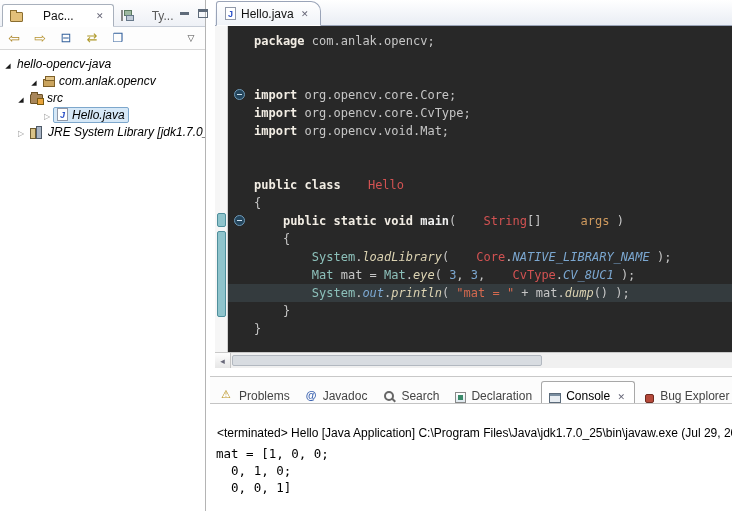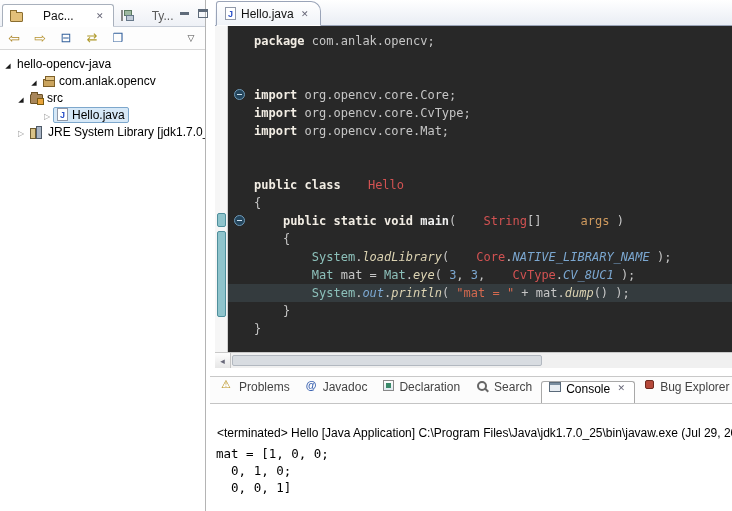--- a/index.html
+++ b/index.html
@@ -30,21 +30,21 @@
   .tbi.focus::before { content:"❐"; color:#35629d; font-size:12px; }
   .tbi.menu { margin-left:auto; }
   .tbi.menu::before  { content:"▽"; color:#444; font-size:9px; }
 
   #tree { padding-top:5px; font-size:12px; color:#000; }
   .tree-row { height:17px; display:flex; align-items:center; white-space:nowrap; overflow:hidden; }
   .indent { display:inline-block; height:1px; flex:none; }
   .twist { width:12px; flex:none; text-align:center; }
   .twist.exp::before { content:"◢"; font-size:7px; color:#1a1a1a; }
   .twist.col::before { content:"▷"; font-size:8px; color:#9a9a9a; }
-  .row-content { display:inline-flex; align-items:center; gap:4px; padding:0 3px; height:16px; }
+  .row-content { display:inline-flex; align-items:center; gap:4px; padding:0 3px; height:16px;font-style:italic; }
   .row-content.sel { background:#d6e8f7; border:1px solid #7da7cc; border-radius:2px; }
   .tree-label { white-space:nowrap; }
 
   
   .ic { display:inline-block; position:relative; flex:none; }
   .ic-pkgexp { width:13px; height:10px; background:#e3c07a; border:1px solid #8a6d2f; border-radius:1px; margin-top:3px; }
   .ic-pkgexp::before { content:""; position:absolute; top:-3px; left:-1px; width:5px; height:2px;
     background:#e3c07a; border:1px solid #8a6d2f; border-bottom:none; }
   .ic-typehier { width:11px; height:11px; border-left:2px solid #888; }
   .ic-typehier::before { content:""; position:absolute; left:1px; top:0; width:6px; height:4px; background:#9db8a0; border:1px solid #5c7a60; }
@@ -109,21 +109,21 @@
     display:flex; align-items:center; justify-content:center; }
   .hs-btn::before { content:"◂"; font-size:9px; color:#667; }
   .hs-thumb { position:absolute; left:17px; top:2px; height:11px; width:310px;
     background:#d8dce1; border:1px solid #b2b8c0; border-radius:2px; }
 
   
   #bottom-panel { position:absolute; left:210px; top:376px; width:522px; height:135px;
     background:#fff; border-top:1px solid #c8c8c8; }
   .bottom-tabs { height:27px; display:flex; align-items:flex-end; padding-left:4px; gap:2px;
     background:#fcfcfc; border-bottom:1px solid #c4c4c4; overflow:hidden; white-space:nowrap; }
-  .btab { display:inline-flex; align-items:flex-start; gap:5px; height:23px; padding:0 7px;
+  .btab { display:inline-flex; align-items:flex-end; gap:5px; height:23px; padding:0 7px;
     font-size:12px; color:#444; flex:none; }
   .btab.selected { background:#fff; border:1px solid #a8a8a8; border-bottom:1px solid #fff;
     border-radius:3px 3px 0 0; margin-bottom:-1px; color:#000; }
   .ic-problems { width:13px; height:13px; }
   .ic-problems::before { content:"⚠"; position:absolute; left:0; top:-2px; font-size:11px; color:#b8901a; }
   .ic-javadoc { width:12px; height:13px; }
   .ic-javadoc::before { content:"@"; position:absolute; left:0; top:-1px; font-size:11px; font-weight:bold; color:#3a62b0; }
   .ic-declaration { width:11px; height:11px; background:linear-gradient(#ffffff,#dde8ee); border:1px solid #888; }
   .ic-declaration::before { content:""; position:absolute; left:2px; top:2px; width:5px; height:5px; background:#3a8a6a; }
   .ic-search { width:13px; height:13px; }
@@ -228,21 +228,21 @@
       <div class="annot-ruler" id="ruler">
           <div class="range-bar" style="top: 187px; height: 14px;"></div>
           <div class="range-bar" style="top: 205px; height: 86px;"></div>
         </div>
       <div class="code-area" id="code">
           <div class="code-line"><span class="tok-k">package</span><span class="tok-p"> com.anlak.opencv;</span></div>
           <div class="code-line"></div>
           <div class="code-line"></div>
           <div class="code-line"><span class="tok-k">import</span><span class="tok-p"> org.opencv.core.Core;</span></div>
           <div class="code-line"><span class="tok-k">import</span><span class="tok-p"> org.opencv.core.CvType;</span></div>
-          <div class="code-line"><span class="tok-k">import</span><span class="tok-p"> org.opencv.core.Mat;</span></div>
+          <div class="code-line"><span class="tok-k">import</span><span class="tok-p"> org.opencv.void.Mat;</span></div>
           <div class="code-line"></div>
           <div class="code-line"></div>
           <div class="code-line"><span class="tok-k">public class </span><span class="tok-cls">Hello</span></div>
           <div class="code-line"><span class="tok-p">{</span></div>
           <div class="code-line"><span class="tok-p">    </span><span class="tok-k">public static void </span><span class="tok-decl">main</span><span class="tok-p">( </span><span class="tok-cls">String</span><span class="tok-p">[] </span><span class="tok-arg">args</span><span class="tok-p"> )</span></div>
           <div class="code-line"><span class="tok-p">    {</span></div>
           <div class="code-line"><span class="tok-p">        </span><span class="tok-typ">System</span><span class="tok-p">.</span><span class="tok-m">loadLibrary</span><span class="tok-p">( </span><span class="tok-cls">Core</span><span class="tok-p">.</span><span class="tok-sf">NATIVE_LIBRARY_NAME</span><span class="tok-p"> );</span></div>
           <div class="code-line"><span class="tok-p">        </span><span class="tok-typ">Mat</span><span class="tok-p"> mat = </span><span class="tok-typ">Mat</span><span class="tok-p">.</span><span class="tok-m">eye</span><span class="tok-p">( </span><span class="tok-n">3</span><span class="tok-p">, </span><span class="tok-n">3</span><span class="tok-p">, </span><span class="tok-cls">CvType</span><span class="tok-p">.</span><span class="tok-sf">CV_8UC1</span><span class="tok-p"> );</span></div>
           <div class="code-line current"><span class="tok-p">        </span><span class="tok-typ">System</span><span class="tok-p">.</span><span class="tok-sf">out</span><span class="tok-p">.</span><span class="tok-m">println</span><span class="tok-p">( </span><span class="tok-s">"mat = "</span><span class="tok-p"> + mat.</span><span class="tok-m">dump</span><span class="tok-p">() );</span></div>
           <div class="code-line"><span class="tok-p">    }</span></div>
@@ -261,26 +261,26 @@
     <div class="bottom-tabs" id="btabs">
         <span class="btab">
           <span class="ic ic-problems"></span>
           <span class="btab-label">Problems</span>
         </span>
         <span class="btab">
           <span class="ic ic-javadoc"></span>
           <span class="btab-label">Javadoc</span>
         </span>
         <span class="btab">
+          <span class="ic ic-search"></span>
+          <span class="btab-label">Search</span>
+        </span>
+        <span class="btab">
           <span class="ic ic-declaration"></span>
           <span class="btab-label">Declaration</span>
-        </span>
-        <span class="btab">
-          <span class="ic ic-search"></span>
-          <span class="btab-label">Search</span>
         </span>
         <span class="btab selected">
           <span class="ic ic-console"></span>
           <span class="btab-label">Console</span>
           <span class="close-x"></span>
         </span>
         <span class="btab">
           <span class="ic ic-bug"></span>
           <span class="btab-label">Bug Explorer</span>
         </span>

